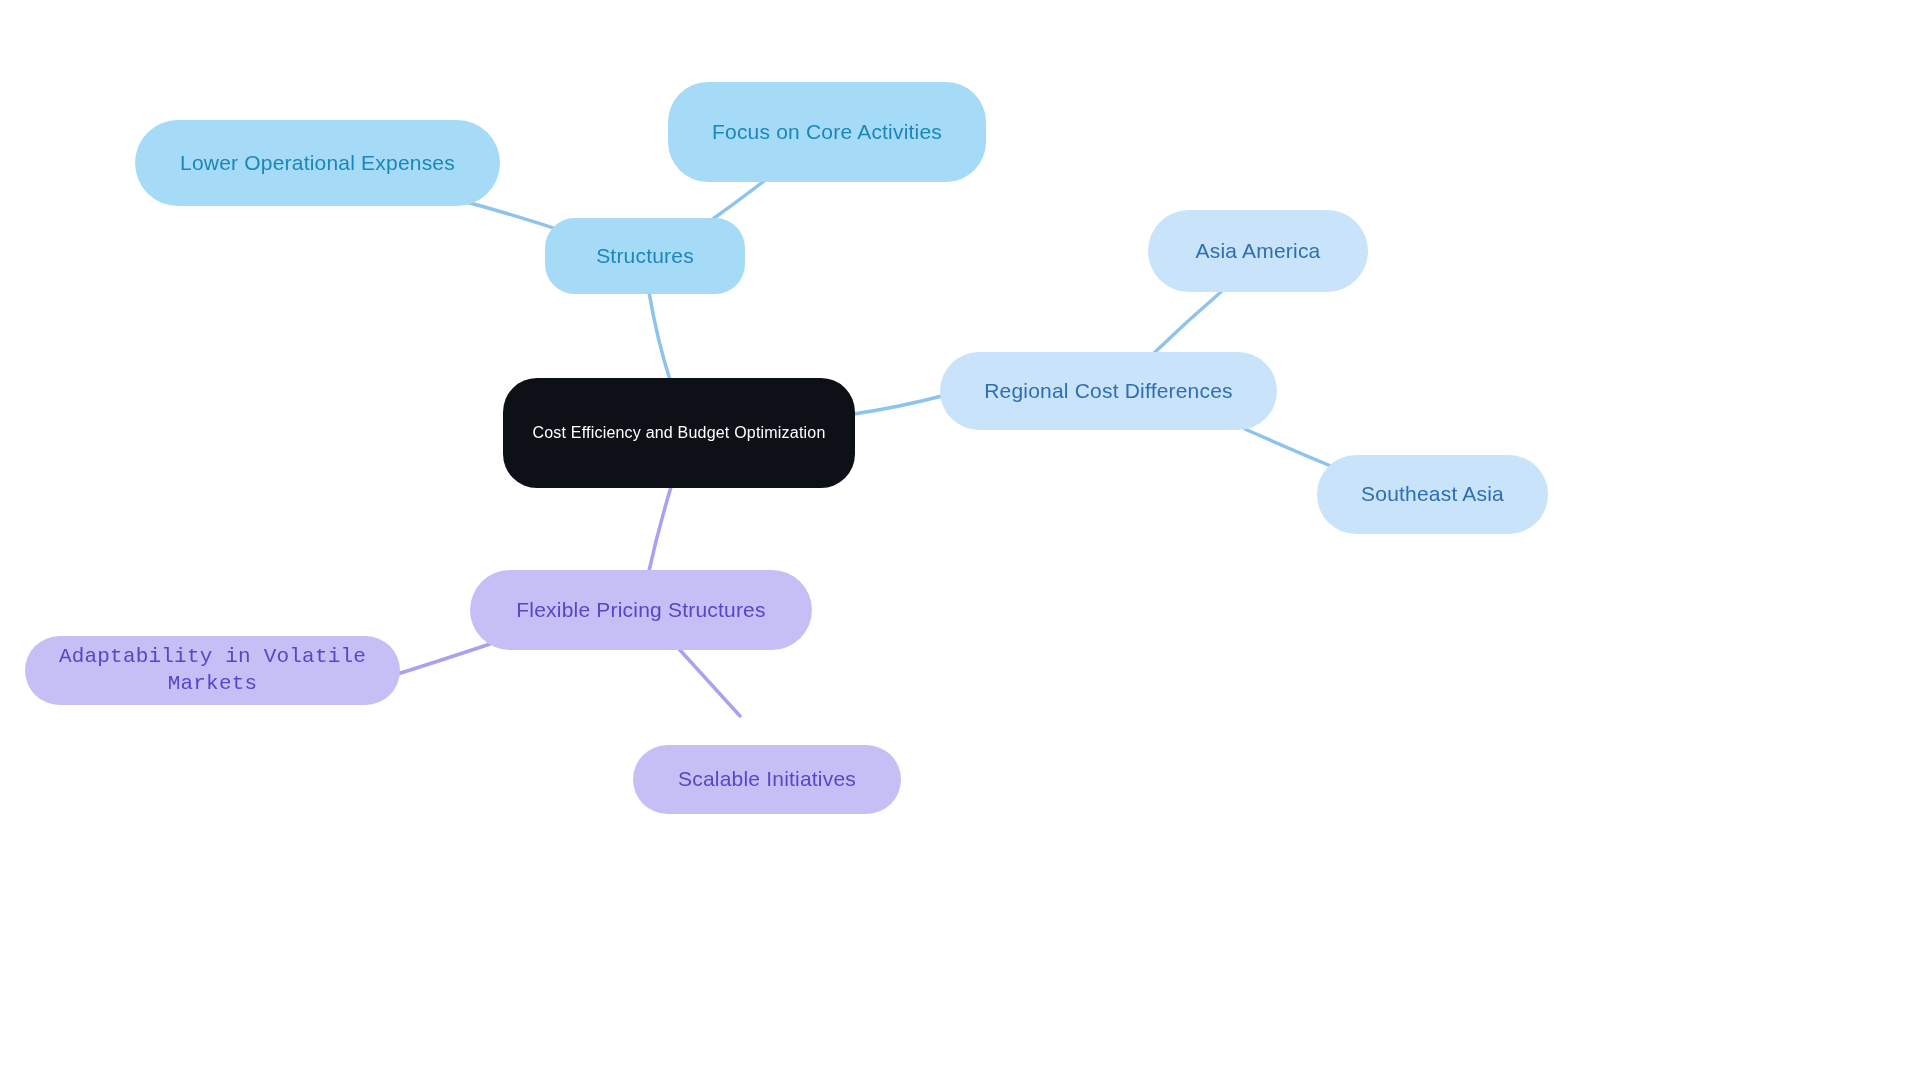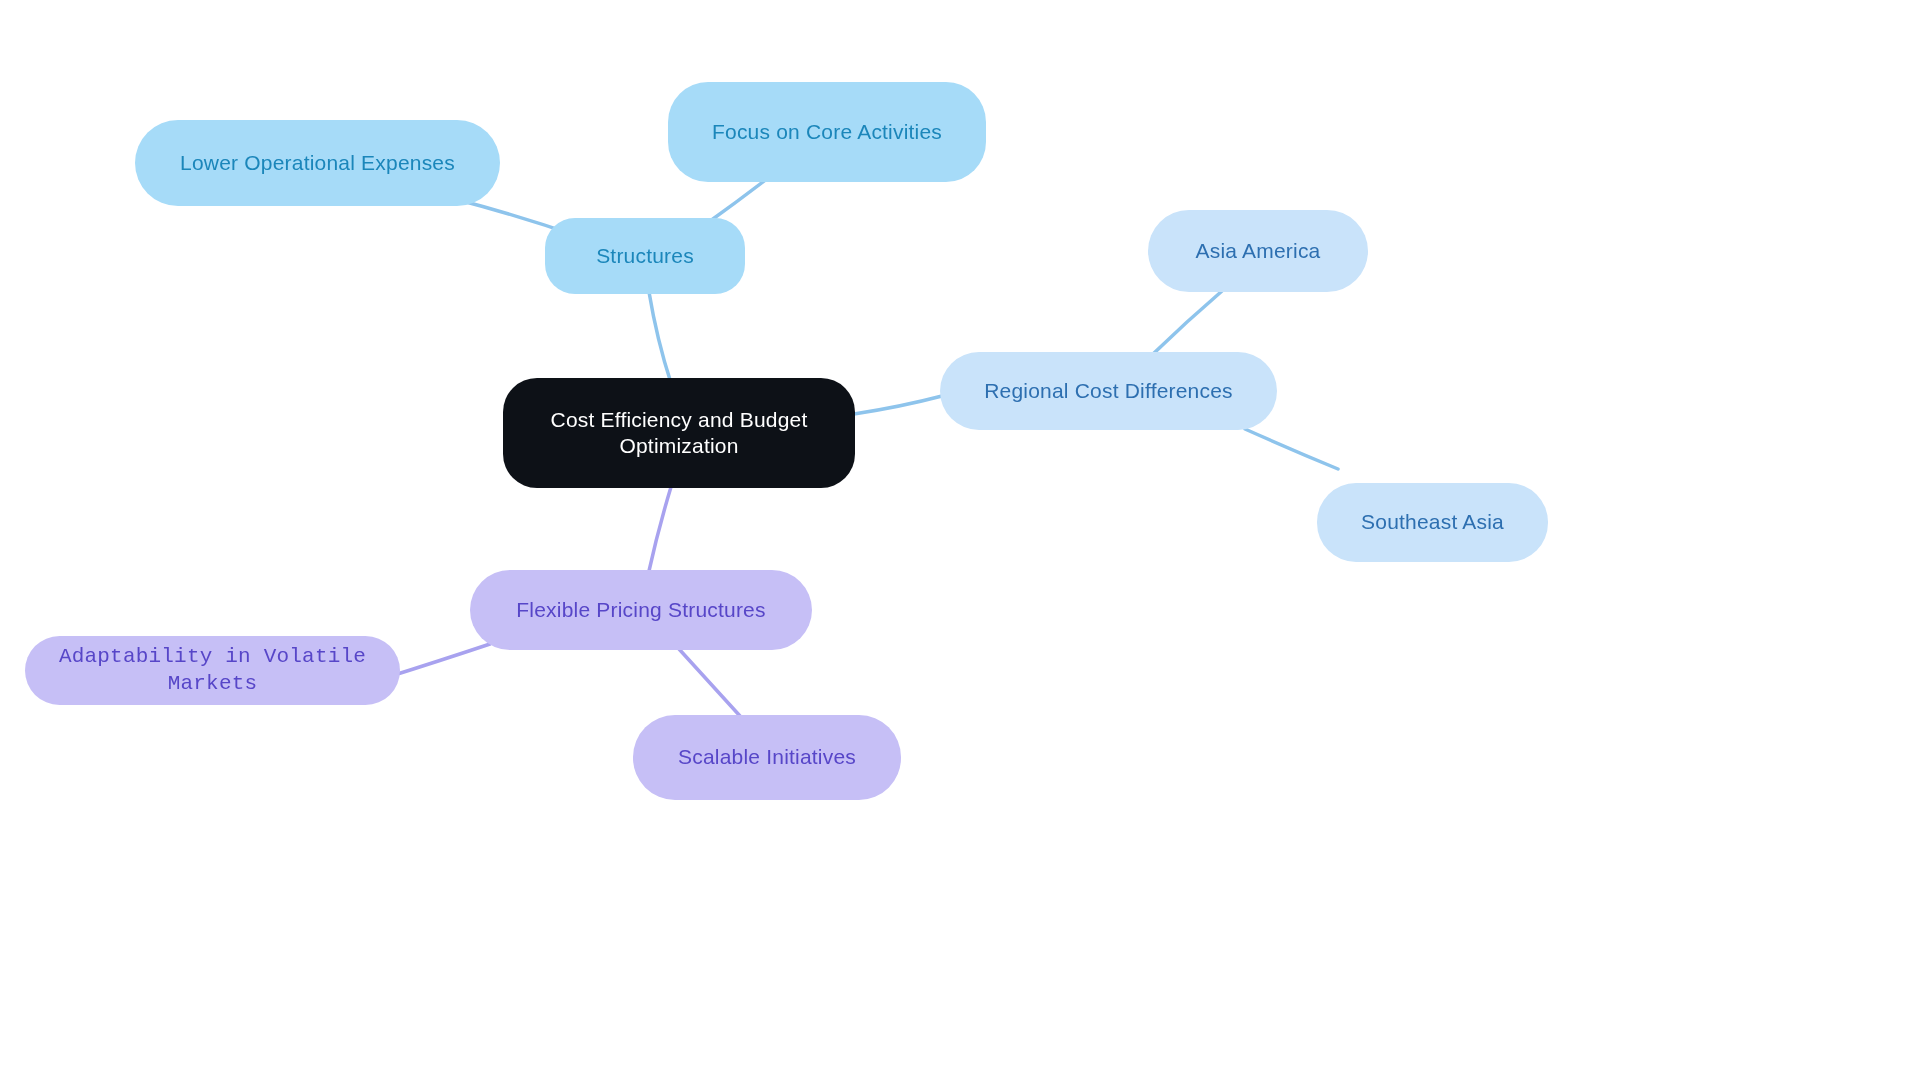--- a/index.html
+++ b/index.html
@@ -36,21 +36,21 @@
     padding: 8px 18px;
   }
   
   .node.root {
     left: 503px; top: 378px;
     width: 352px; height: 110px;
     background: #0d1117;
     color: #ffffff;
     border-radius: 34px;
     font-weight: 400;
-    font-size: 21px;
+    font-size: 16px;
   }
   
   .node.blue-a {
     background: #a6dbf8;
     color: #1b86ba;
   }
   .node.outsourcing {
     left: 545px; top: 218px;
     width: 200px; height: 76px;
     border-radius: 30px;
@@ -77,42 +77,41 @@
   }
   .node.latin-america {
     left: 1148px; top: 210px;
     width: 220px; height: 82px;
     border-radius: 41px;
   }
   .node.southeast-asia {
     left: 1317px; top: 455px;
     width: 231px; height: 79px;
     border-radius: 39px;
-    margin-top: 28px;
   }
   
   .node.purple {
     background: #c6bff6;
     color: #5746c8;
     align-items: center;
   }
   .node.flexible-pricing-structures {
     left: 470px; top: 570px;
     width: 342px; height: 80px;
     border-radius: 40px;
   }
   .node.adaptability-in-volatile-markets {
     left: 25px; top: 636px;
     width: 375px; height: 69px;
     border-radius: 41px;
     font-family: Liberation Mono, monospace;
   }
   .node.scalable-initiatives {
-    left: 633px; top: 715px;
-    width: 268px; height: 85px;
+    left: 633px; top: 745px;
+    width: 268px; height: 69px;
     border-radius: 42px;
   }
   .edge-blue { stroke: #8ec4ec; }
   .edge-purple { stroke: #a8a2ef; }
   .edge {
     fill: none;
     stroke-width: 3.5;
     stroke-linecap: round;
   }
 </style>

